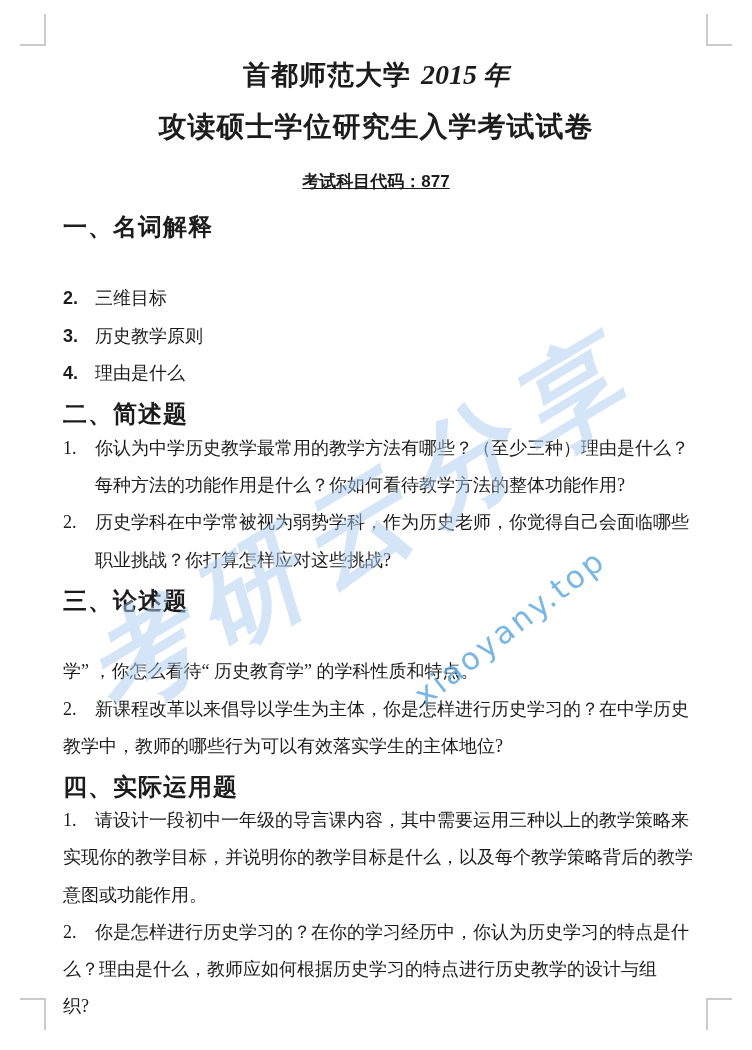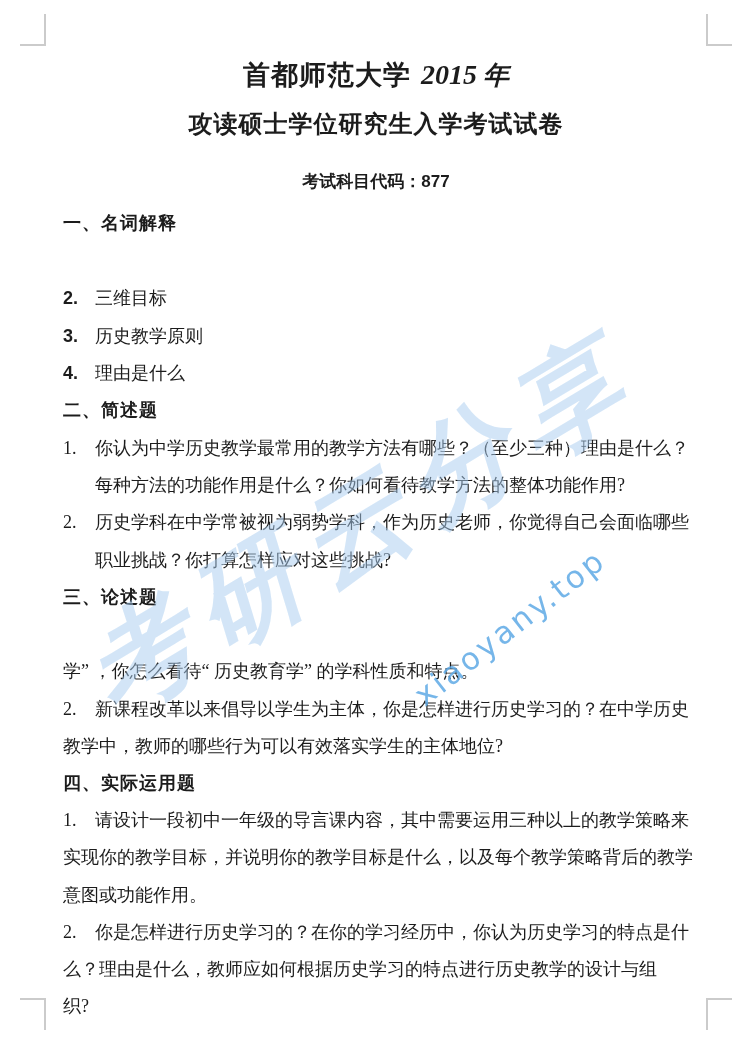--- a/index.html
+++ b/index.html
@@ -27,36 +27,37 @@
   .h1 .yr{
     font-family:"Liberation Serif",serif;font-style:italic;font-weight:bold;
     font-size:28px;padding:0 6px 0 10px;letter-spacing:0;
   }
   .h1 .yrsfx{
     font-family:"Liberation Serif",serif;font-style:italic;font-weight:bold;
     font-size:26px;letter-spacing:0;
   }
   .h2{
     position:absolute;top:108px;left:0;width:100%;
-    text-align:center;font-size:24px;font-weight:bold;
+    text-align:center;font-size:28px;font-weight:bold;
     font-family:"Liberation Sans","DejaVu Sans",sans-serif;
     letter-spacing:1px;white-space:nowrap;
   }
   .code{
     position:absolute;top:170px;left:0;width:100%;
     text-align:center;font-size:17px;font-weight:bold;
     font-family:"Liberation Sans","DejaVu Sans",sans-serif;
     white-space:nowrap;
+    text-decoration:underline;
   }
 
   .row{position:absolute;left:63px;line-height:1.25;font-size:18px;white-space:nowrap;}
   .row.cont{left:95px;}            
   .row.contflush{left:63px;}       
   .sechead{
-    font-weight:bold;font-size:18px;
+    font-weight:bold;font-size:24px;
     font-family:Liberation Serif, serif;
     letter-spacing:1px;
   }
   .num{display:inline-block;width:32px;}
   .num.b{font-weight:bold;font-family:"Liberation Sans","DejaVu Sans",sans-serif;}
 
   
   .wm-script{
     position:absolute;left:28px;top:470px;width:664px;
     text-align:center;font-size:108px;line-height:1;

